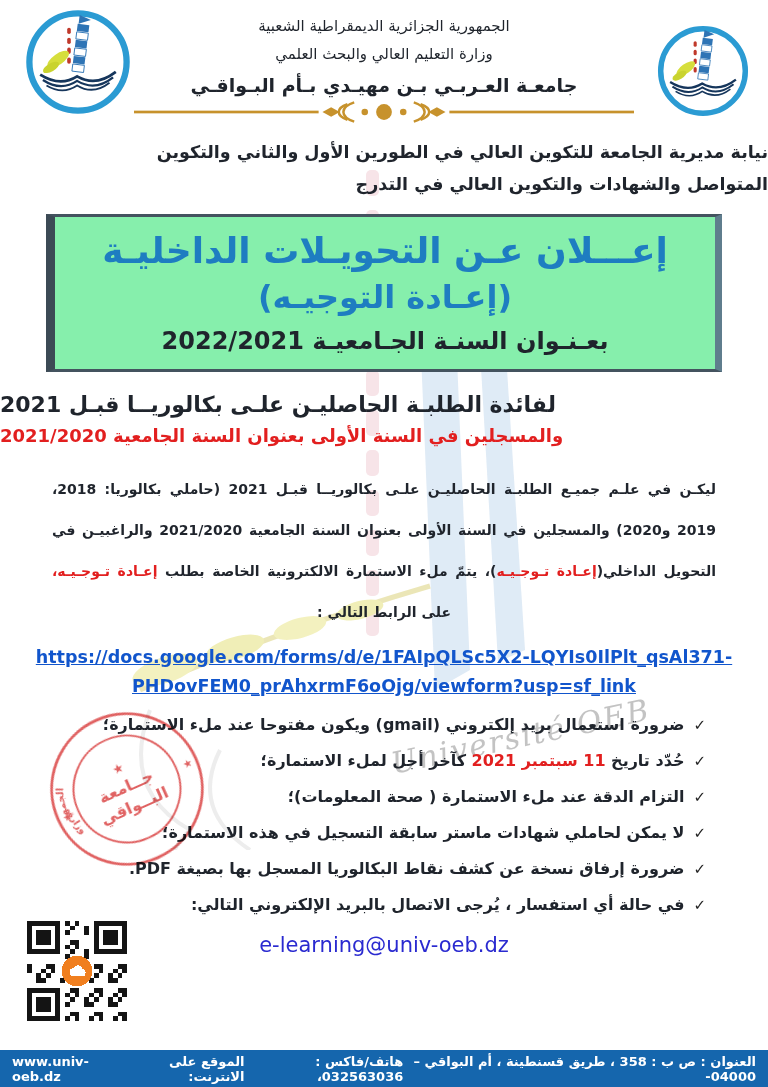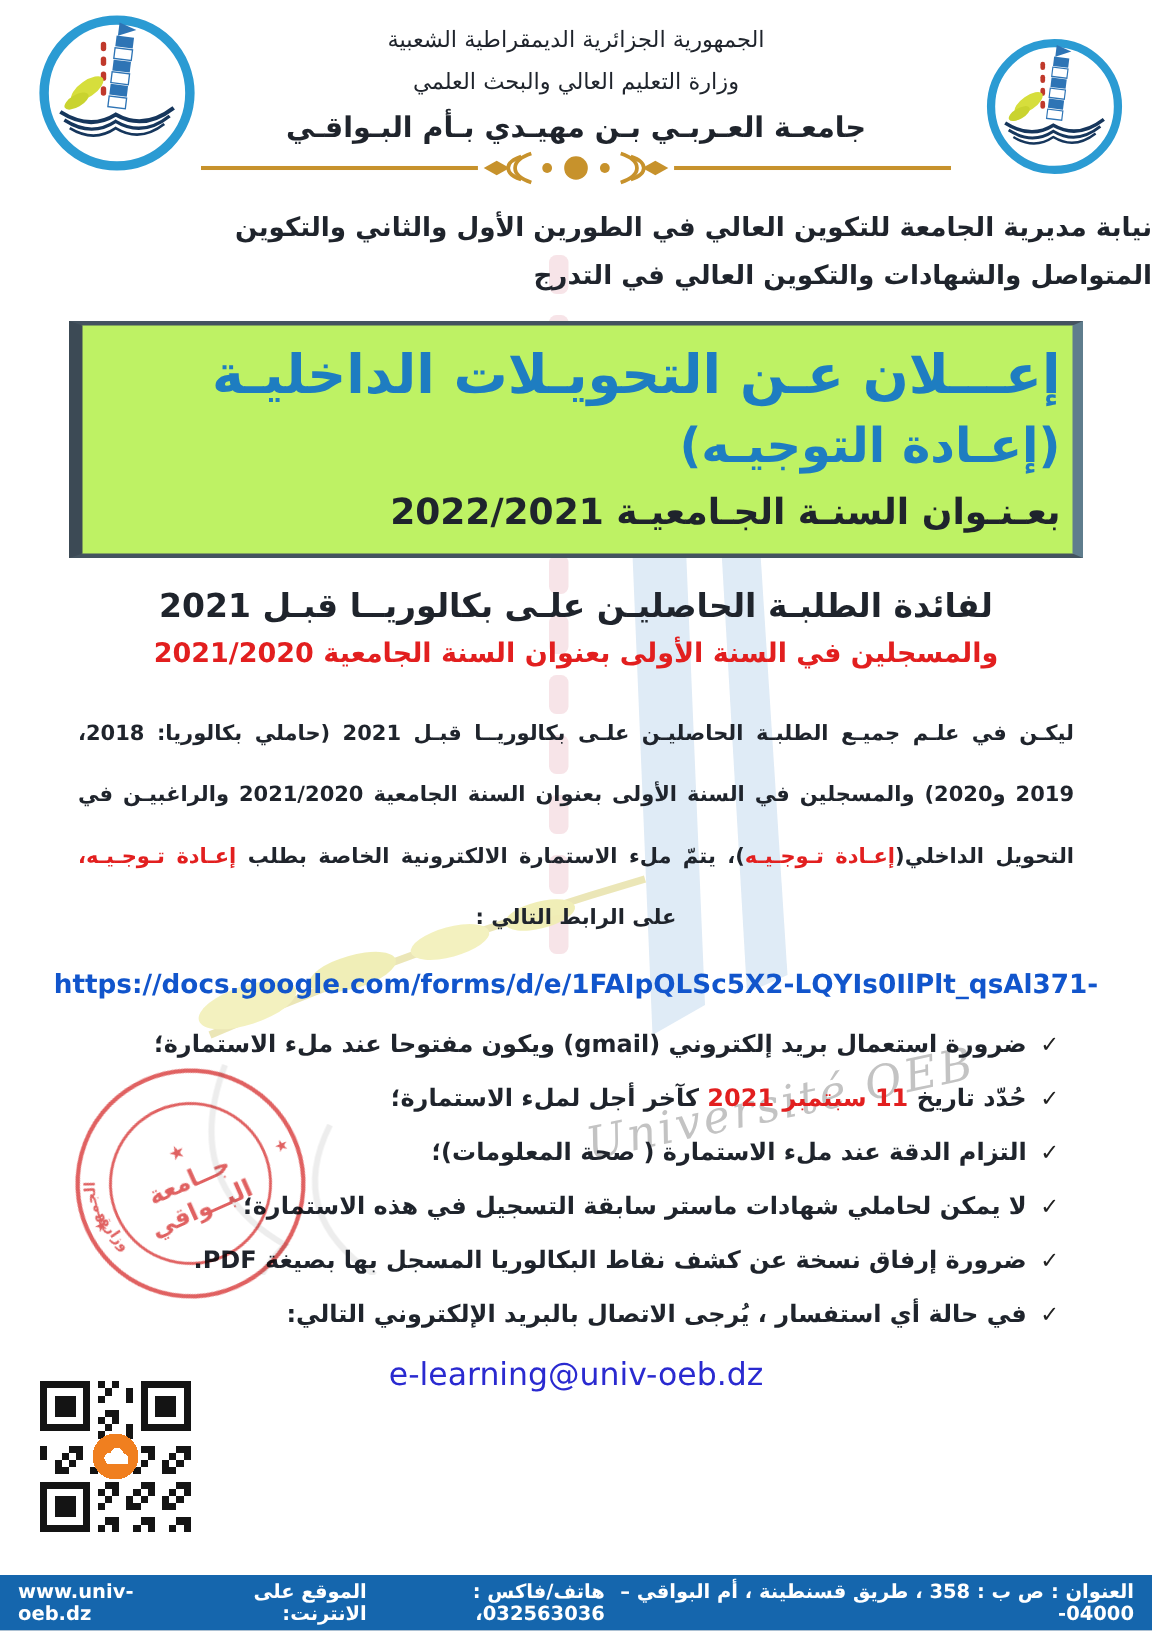--- a/index.html
+++ b/index.html
@@ -16,37 +16,37 @@
   .hdr{padding-top:12px;text-align:center}
   .hdr-line{font-size:15px;line-height:28px}
   .hdr-uni{font-size:19px;font-weight:bold;line-height:30px;margin-top:2px}
   .divider{display:block;margin:0 auto}
   .logo{position:absolute;top:10px}
   .logo-left{right:auto;left:24px;top:8px}
   .logo-right{right:18px;top:24px}
   
   .subhdr{margin-top:12px;text-align:right;font-weight:bold;font-size:17.5px;line-height:32px}
   
-  .box{margin:14px 46px 0;background:#bef264;text-align:right;
+  .box{margin:14px 46px 0;background:#86efac;text-align:center;
        border:3px solid var(--border_dark);border-left:9px solid #3c4a55;
        border-right:7px solid var(--border_mid);padding:10px 8px 14px}
   .box-t1{color:var(--accent_blue);font-weight:bold;font-size:36px;line-height:1.35}
   .box-t2{color:var(--accent_blue);font-weight:bold;font-size:32px;line-height:1.35}
   .box-sub{font-weight:bold;font-size:24px;margin-top:8px}
   
-  .aud{margin-top:16px;text-align:center}
+  .aud{margin-top:16px;text-align:left}
   .aud-1{font-weight:bold;font-size:22px;line-height:33px}
   .aud-2{font-weight:bold;font-size:18px;line-height:30px;color:var(--red)}
   
   .body-par{margin:18px 52px 0;font-weight:bold;font-size:14px;line-height:41px;
             text-align:justify;text-align-last:center}
   .red{color:var(--red)}
   
   .link-block{margin-top:10px;text-align:center;direction:ltr}
-  .link-a{color:var(--link_blue);font-size:17.5px;line-height:29px;
+  .link-a{color:var(--link_blue);text-decoration:underline;font-size:17.5px;line-height:29px;
           font-weight:bold;cursor:pointer}
   
   .notes-head{margin:12px 78px 0 0;font-weight:bold;font-size:19px}
   .notes-list{list-style:none;margin:6px 62px 0 0}
   .notes-list li{font-weight:bold;font-size:16px;line-height:35px;text-align:right}
   .check{display:inline-block;font-weight:400;font-size:15px;margin-left:9px;color:#222}
   
   .email-line{margin-top:10px;text-align:center;direction:ltr}
   .email-a{color:var(--email_blue);font-size:21px;cursor:pointer}
   
@@ -172,21 +172,21 @@
     </div>
 
     <div class="aud">
       <div class="aud-1">لفائدة الطلبـة الحاصليـن علـى بكالوريــا قبـل 2021</div>
       <div class="aud-2">والمسجلين  في السنة الأولى بعنوان السنة الجامعية 2021/2020</div>
     </div>
 
     <p class="body-par"><span>ليكـن في علـم جميـع الطلبـة الحاصليـن علـى بكالوريــا قبـل 2021 (حاملي بكالوريا: 2018، 2019 و2020) والمسجلين  في السنة الأولى بعنوان السنة الجامعية 2021/2020  والراغبيـن في التحويل الداخلي(</span><span class="red">إعـادة تـوجـيـه</span><span>)، يتمّ ملء الاستمارة الالكترونية الخاصة  بطلب </span><span class="red">إعـادة تـوجـيـه،</span><span> على الرابط التالي :</span></p>
 
     <div class="link-block">
-      <a class="link-a"><span>https://docs.google.com/forms/d/e/1FAIpQLSc5X2-LQYIs0IlPlt_qsAl371-</span><br></a>
+      <a class="link-a"><span>https://docs.google.com/forms/d/e/1FAIpQLSc5X2-LQYIs0IlPlt_qsAl371-</span><br><span>PHDovFEM0_prAhxrmF6oOjg/viewform?usp=sf_link</span></a>
     </div>
 
     <ul class="notes-list" id="notes-list">
         <li><span class="check">✓</span><span>ضرورة استعمال بريد إلكتروني (gmail) ويكون مفتوحا عند ملء الاستمارة؛</span></li>
         <li><span class="check">✓</span><span>حُدّد تاريخ </span><span class="red">11 سبتمبر 2021</span><span> كآخر أجل لملء الاستمارة؛</span></li>
         <li><span class="check">✓</span><span>التزام الدقة عند ملء الاستمارة ( صحة المعلومات)؛</span></li>
         <li><span class="check">✓</span><span>لا يمكن لحاملي شهادات ماستر سابقة التسجيل في هذه الاستمارة؛</span></li>
         <li><span class="check">✓</span><span>ضرورة إرفاق نسخة عن كشف نقاط البكالوريا المسجل بها بصيغة PDF.</span></li>
         <li><span class="check">✓</span><span>في حالة أي استفسار ، يُرجى الاتصال بالبريد الإلكتروني التالي:</span></li>
       </ul>

